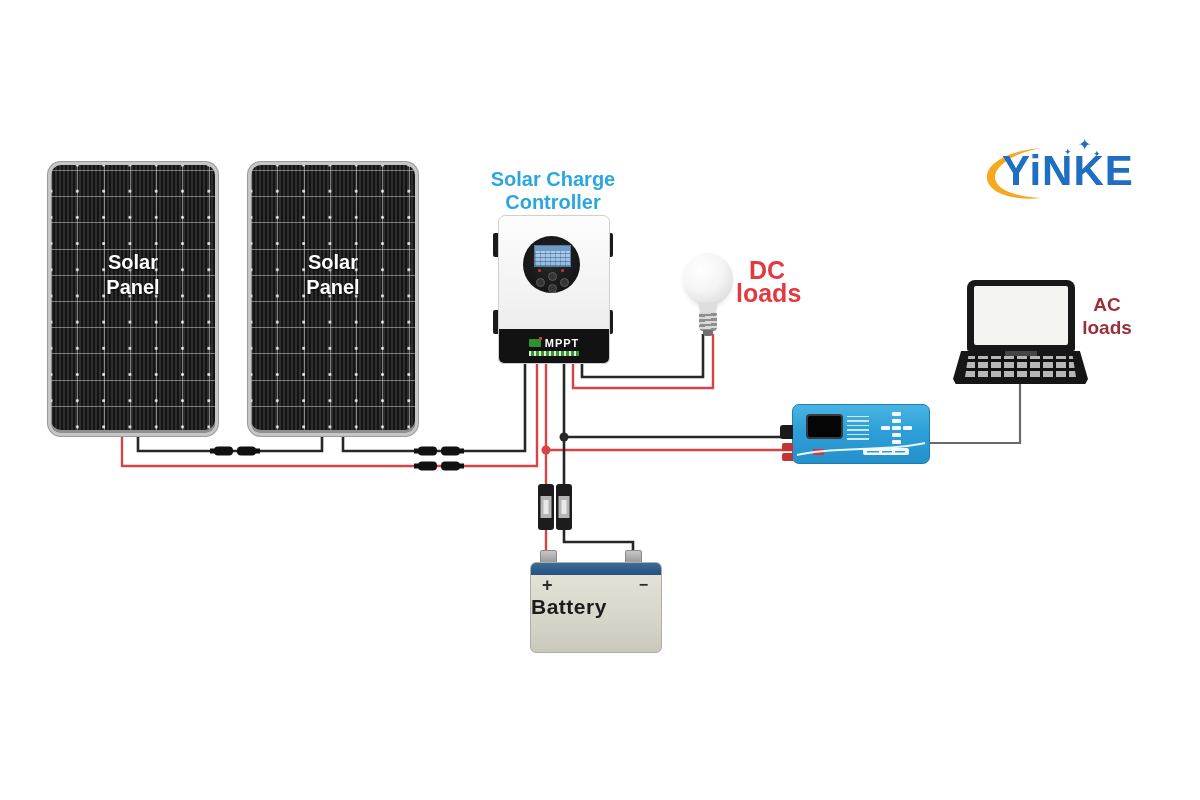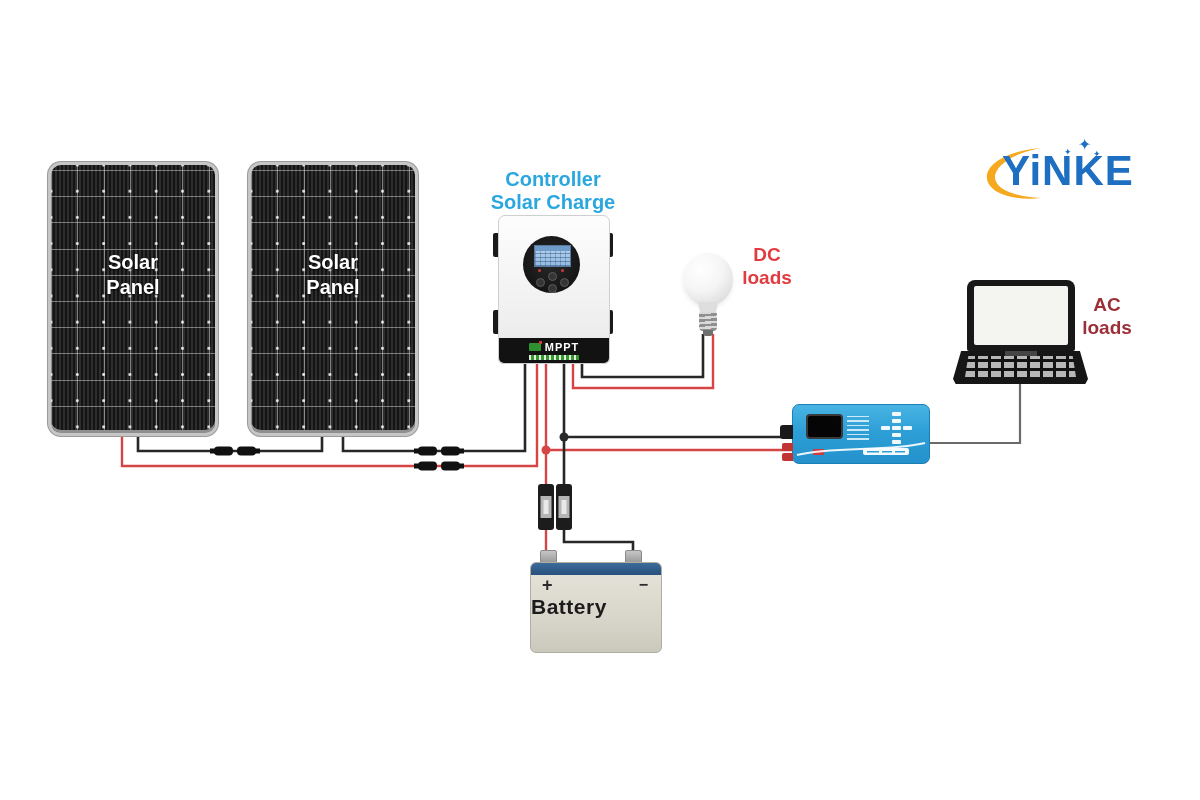--- a/index.html
+++ b/index.html
@@ -35,21 +35,21 @@
   .ctrl-circle{position:absolute;left:24px;top:20px;width:57px;height:57px;border-radius:50%;
                background:radial-gradient(circle at 50% 45%,#2a2a2a,#141414 75%);}
   .ctrl-lcd{position:absolute;left:11px;top:9px;width:35px;height:20px;border:1px solid #55799f;
             background:
               linear-gradient(#6f9bc8 0 5px, rgba(0,0,0,0) 5px),
               repeating-linear-gradient(0deg, rgba(30,70,120,.45) 0 1px, transparent 1px 4px),
               repeating-linear-gradient(90deg, rgba(30,70,120,.3) 0 1px, transparent 1px 5px),
               linear-gradient(#b9d4ee,#93b9de);}
   .ctrl-led{position:absolute;width:3px;height:3px;border-radius:50%;background:#cc3a34;top:33px;}
   .ctrl-btn{position:absolute;width:7px;height:7px;border-radius:50%;background:#353535;border:1px solid #5a5a5a;}
-  .ctrl-base{position:absolute;left:0;bottom:0;width:110px;height:25px;background:#121212;
+  .ctrl-base{position:absolute;left:0;bottom:0;width:110px;height:34px;background:#121212;
              border-radius:0 0 5px 5px;display:flex;flex-direction:column;align-items:center;justify-content:center;}
   .mppt-row{display:flex;align-items:center;gap:4px;}
   .mppt-chip{width:12px;height:8px;background:#2f9030;border-radius:1px;position:relative;}
   .mppt-chip::after{content:"";position:absolute;right:-1px;top:-2px;width:3px;height:3px;background:#d03a2f;}
   .mppt-text{color:#fff;font-weight:bold;font-size:11px;letter-spacing:1px;}
   .mppt-strip{margin-top:2px;width:50px;height:5px;background-color:#37962f;
               background-image:repeating-linear-gradient(90deg, rgba(255,255,255,.85) 0 2px, transparent 2px 5px);}
 
   
   .bulb-globe{left:683px;top:253px;width:50px;height:53px;border-radius:50%;
@@ -95,21 +95,21 @@
   .bat-body{left:530px;top:562px;width:130px;height:89px;border-radius:6px;border:1px solid #b0ada2;
             background:linear-gradient(180deg,#e7e4db 0%,#d7d4c9 65%,#cbc8bc 100%);}
   .bat-strip{position:absolute;left:0;top:0;width:100%;height:12px;border-radius:5px 5px 0 0;
              background:linear-gradient(#3c6b99,#27507e);}
   .bat-sign{position:absolute;top:14px;font-weight:bold;color:#2a2a2a;font-size:18px;line-height:16px;}
   .bat-name{position:absolute;left:0;top:32px;width:100%;
             font-size:21px;font-weight:bold;color:#1c1c1c;letter-spacing:.5px;}
 
   
   .ctrl-label{left:468px;top:168px;width:170px;font-size:20px;line-height:23px;color:#2ba7e0;}
-  .dc-label{left:736px;top:243px;width:62px;font-size:19px;line-height:23px;color:#e23a3f;}
+  .dc-label{left:736px;top:259px;width:62px;font-size:25px;line-height:23px;color:#e23a3f;}
   .ac-label{left:1076px;top:293px;width:62px;font-size:19px;line-height:23px;color:#9c2f38;}
 
   
   .logo{left:985px;top:136px;width:195px;height:66px;z-index:3;}
   .logo-text{position:absolute;left:17px;top:14px;font-size:42px;font-weight:bold;color:#1e6fc1;
              letter-spacing:1px;line-height:42px;}
   .sparkle{position:absolute;color:#1e6fc1;z-index:4;}
   .sp1{left:93px;top:-1px;font-size:16px;}
   .sp2{left:79px;top:11px;font-size:9px;}
   .sp3{left:108px;top:13px;font-size:9px;}
@@ -175,22 +175,22 @@
     </div>
   </div>
   <div class="comp panel" style="left:248px;top:162px;">
     <div class="panel-text">
       <div>Solar</div>
       <div>Panel</div>
     </div>
   </div>
 
   <div class="lbl ctrl-label">
+    <div>Solar Charge</div>
     <div>Controller</div>
-    <div>Solar Charge</div>
   </div>
 
   <div class="comp ctrl" style="left:498px;top:215px;">
     <div class="tab" style="left:-5px;top:18px;"></div>
     <div class="tab" style="right:-5px;top:18px;"></div>
     <div class="tab" style="left:-5px;top:95px;"></div>
     <div class="tab" style="right:-5px;top:95px;"></div>
     <div class="ctrl-body">
       <div class="ctrl-circle">
         <div class="ctrl-lcd"></div>

